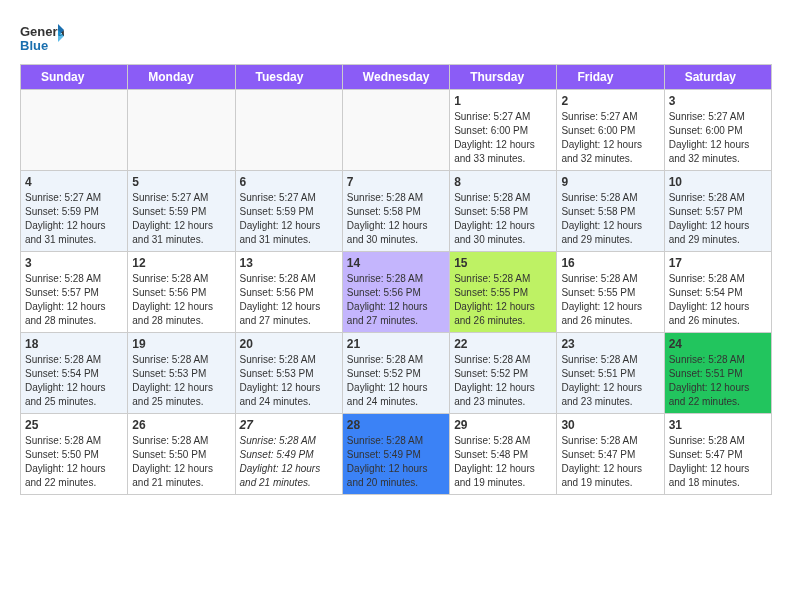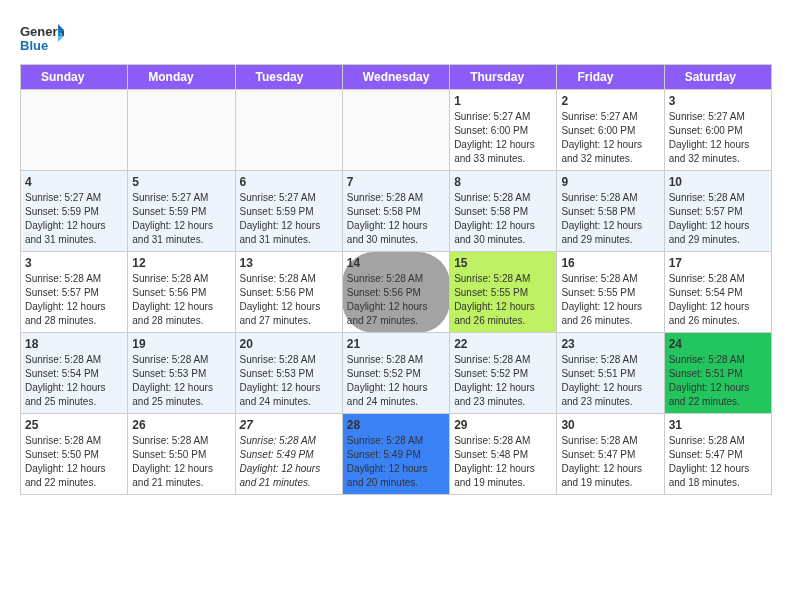--- a/index.html
+++ b/index.html
@@ -168,21 +168,21 @@
           <div class="day-info">Sunrise: 5:28 AM<br>Sunset: 5:57 PM<br>Daylight: 12 hours and 28 minutes.</div>
         </td>
         <td style="background: rgb(255, 255, 255);">
           <div class="day-number">12</div>
           <div class="day-info">Sunrise: 5:28 AM<br>Sunset: 5:56 PM<br>Daylight: 12 hours and 28 minutes.</div>
         </td>
         <td style="background: rgb(255, 255, 255);">
           <div class="day-number">13</div>
           <div class="day-info">Sunrise: 5:28 AM<br>Sunset: 5:56 PM<br>Daylight: 12 hours and 27 minutes.</div>
         </td>
-        <td style="background: #a3a3a3; border-radius: 32px;">
+        <td style="background: #c4b5fd;">
           <div class="day-number">14</div>
           <div class="day-info">Sunrise: 5:28 AM<br>Sunset: 5:56 PM<br>Daylight: 12 hours and 27 minutes.</div>
         </td>
         <td style="background: #bef264; margin-top: 8px;">
           <div class="day-number">15</div>
           <div class="day-info">Sunrise: 5:28 AM<br>Sunset: 5:55 PM<br>Daylight: 12 hours and 26 minutes.</div>
         </td>
         <td style="background: rgb(255, 255, 255);">
           <div class="day-number">16</div>
           <div class="day-info">Sunrise: 5:28 AM<br>Sunset: 5:55 PM<br>Daylight: 12 hours and 26 minutes.</div>

